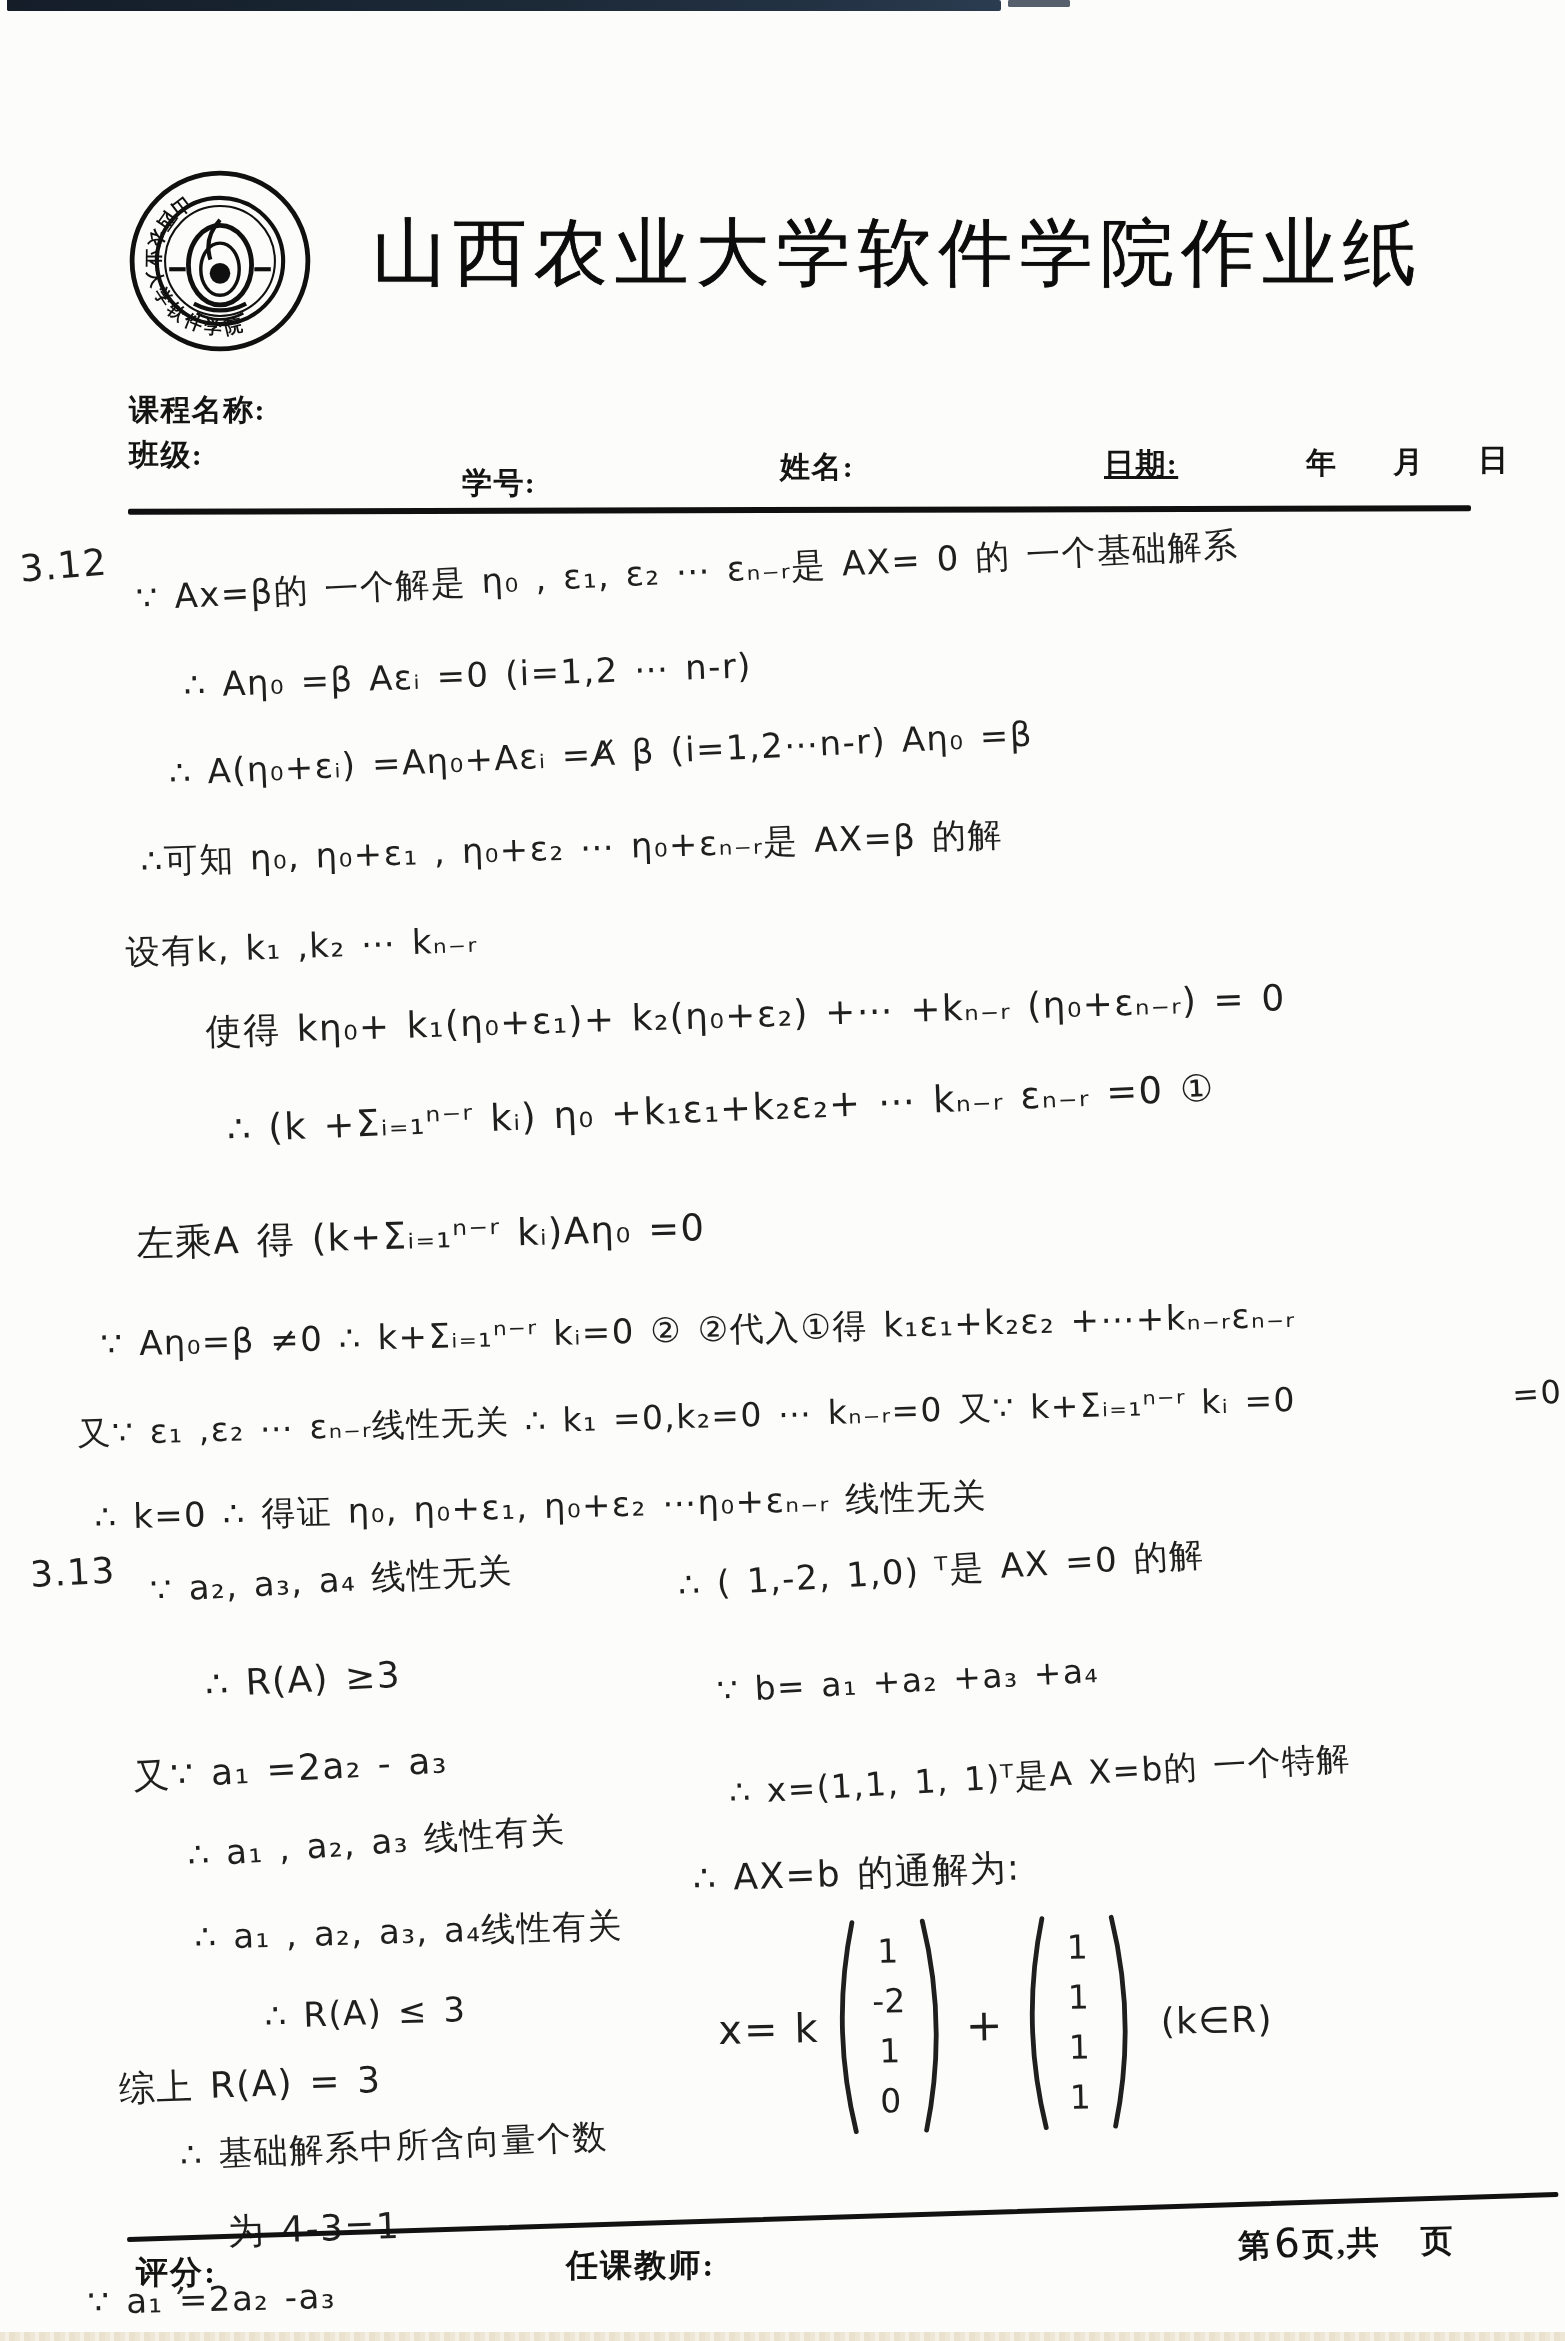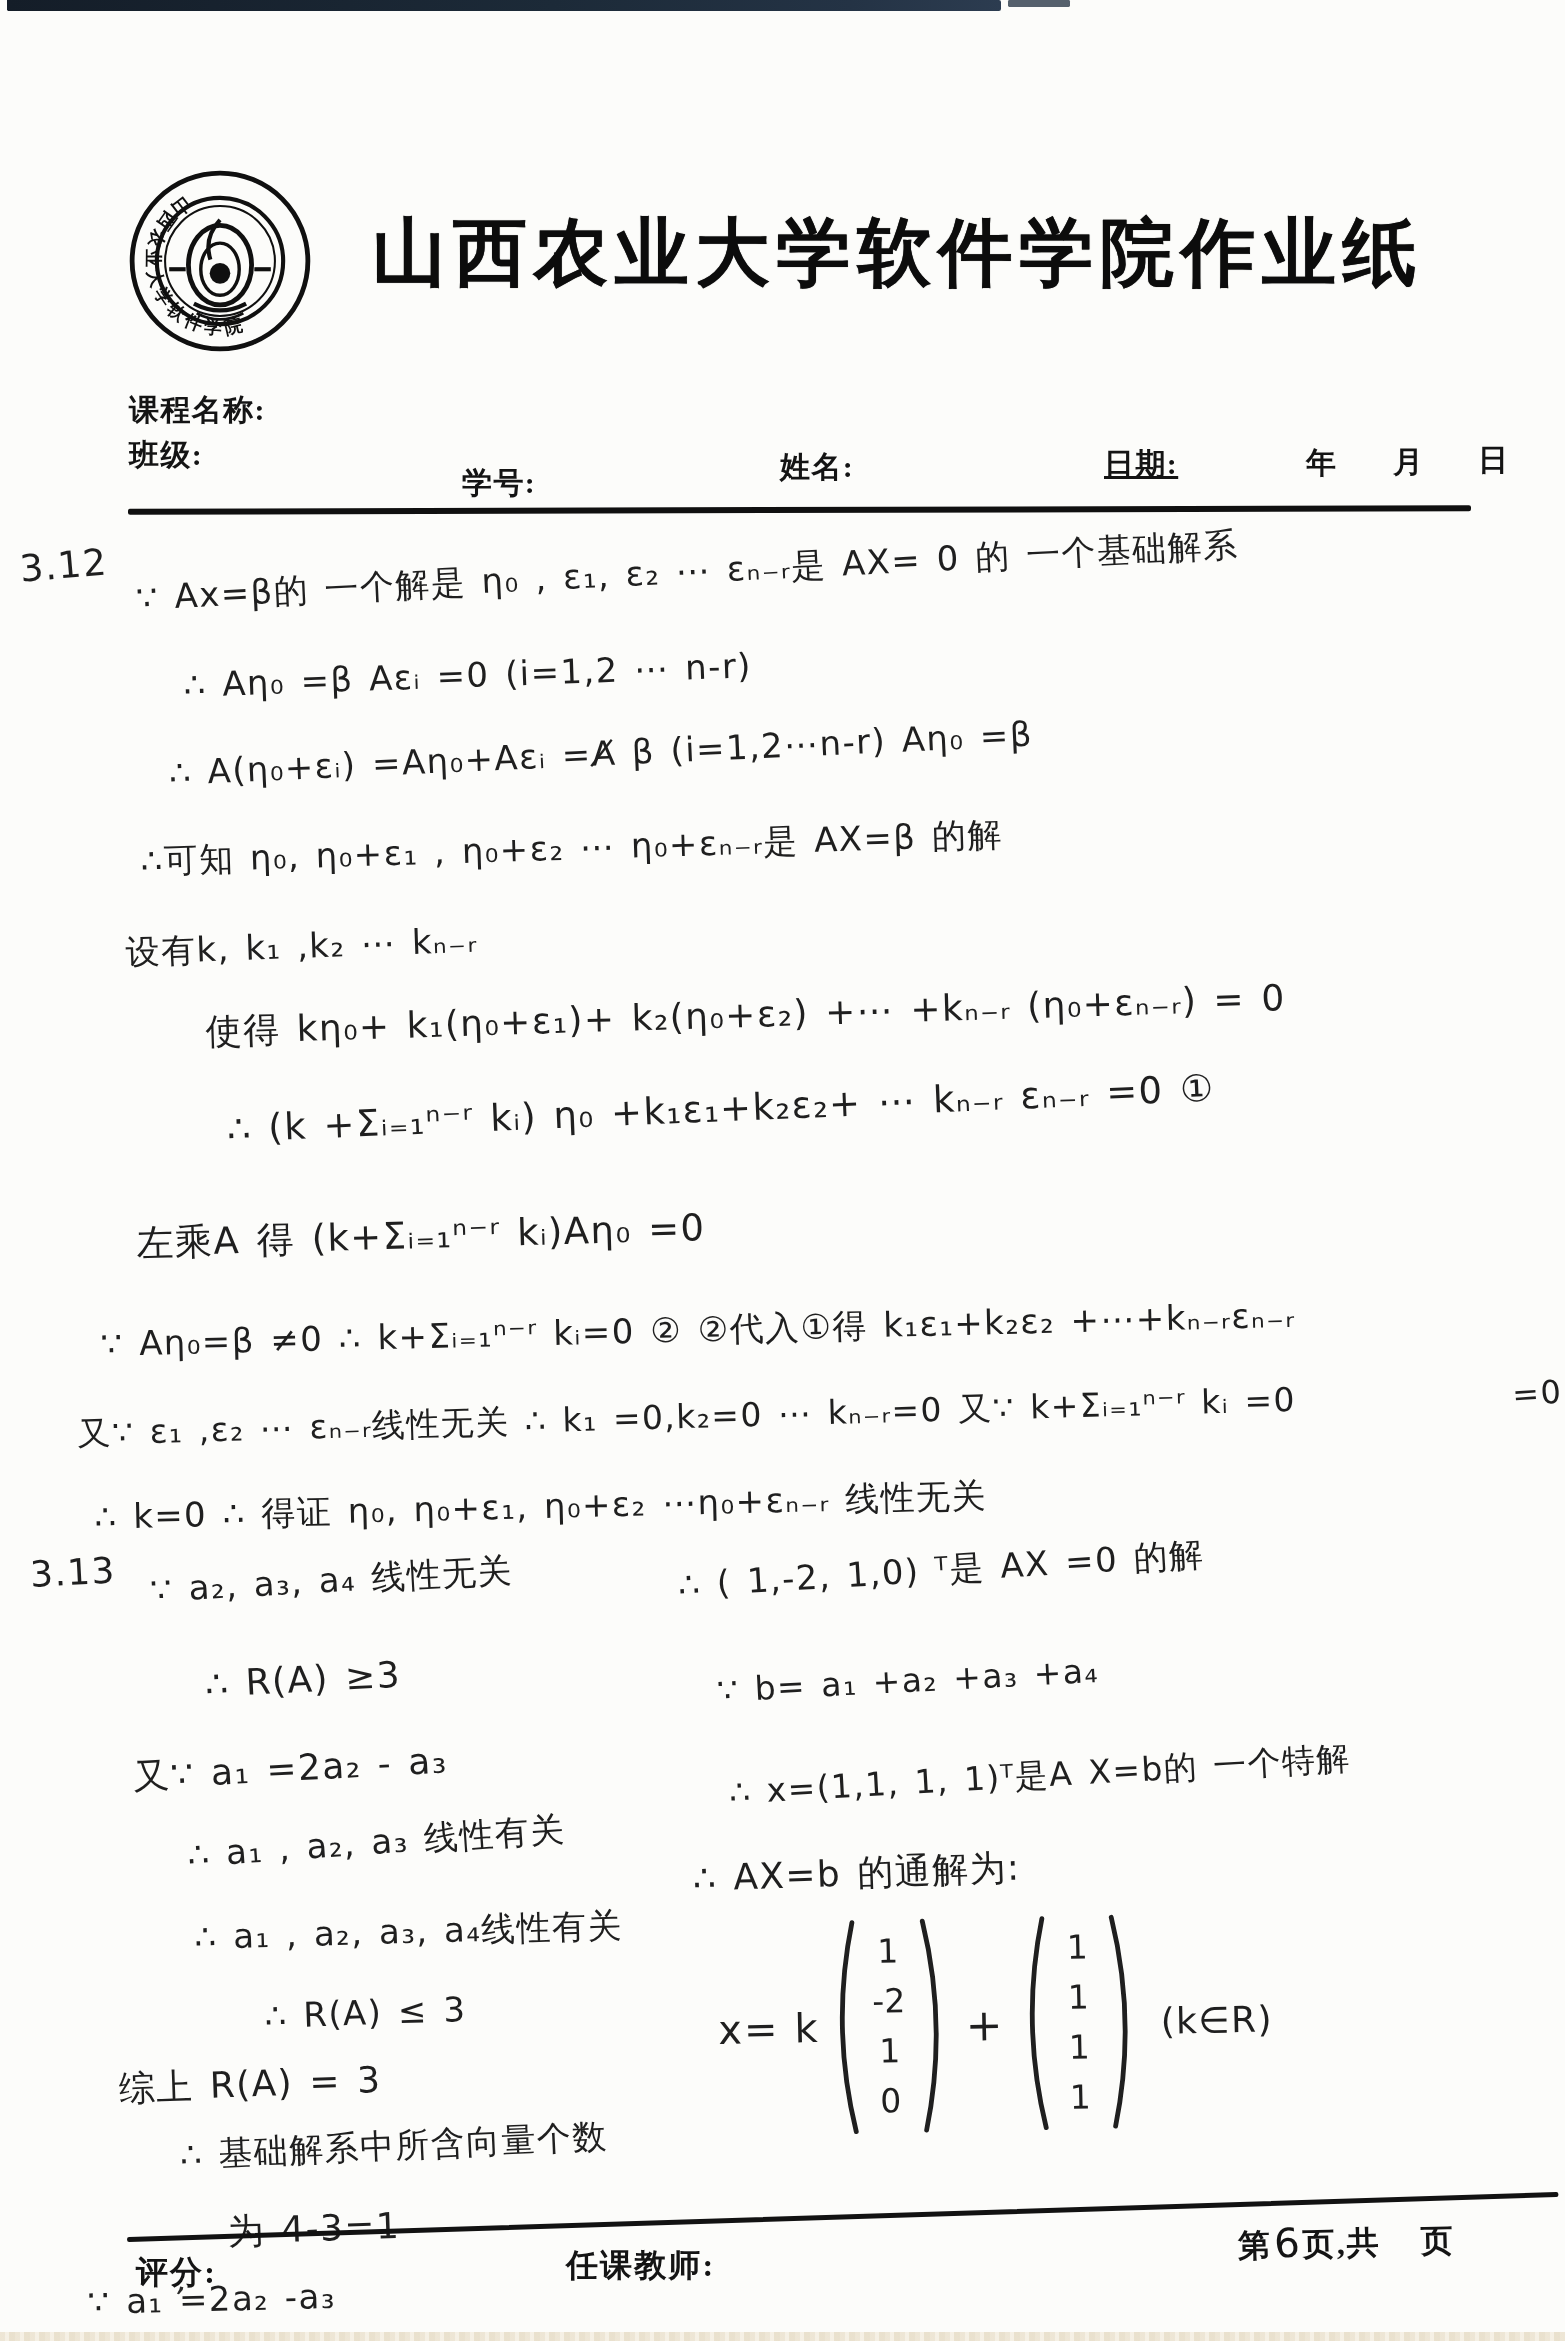--- a/index.html
+++ b/index.html
@@ -24,21 +24,21 @@
     opacity:.85;
   }
   .stray-mark{
     position:absolute;left:178px;top:2261px;font-size:32px;color:#2a2a2a;
     font-family:"DejaVu Sans", sans-serif;transform:rotate(14deg);
   }
   
   .logo{position:absolute;left:128px;top:169px;}
   .page-title{
     position:absolute;left:372px;top:204px;width:1073px;
-    font-size:74px;font-weight:bold;color:#0c0c0c;
+    font-size:74px;font-weight:normal;color:#0c0c0c;
     letter-spacing:6.9px;white-space:nowrap;
     font-family:"Liberation Serif", serif;
     text-shadow:0 0 0.7px #222;
   }
   
   .form-label{
     position:absolute;font-size:30px;font-weight:bold;color:#141414;
     font-family:"Liberation Serif", serif;white-space:nowrap;
     letter-spacing:1.4px;
   }

